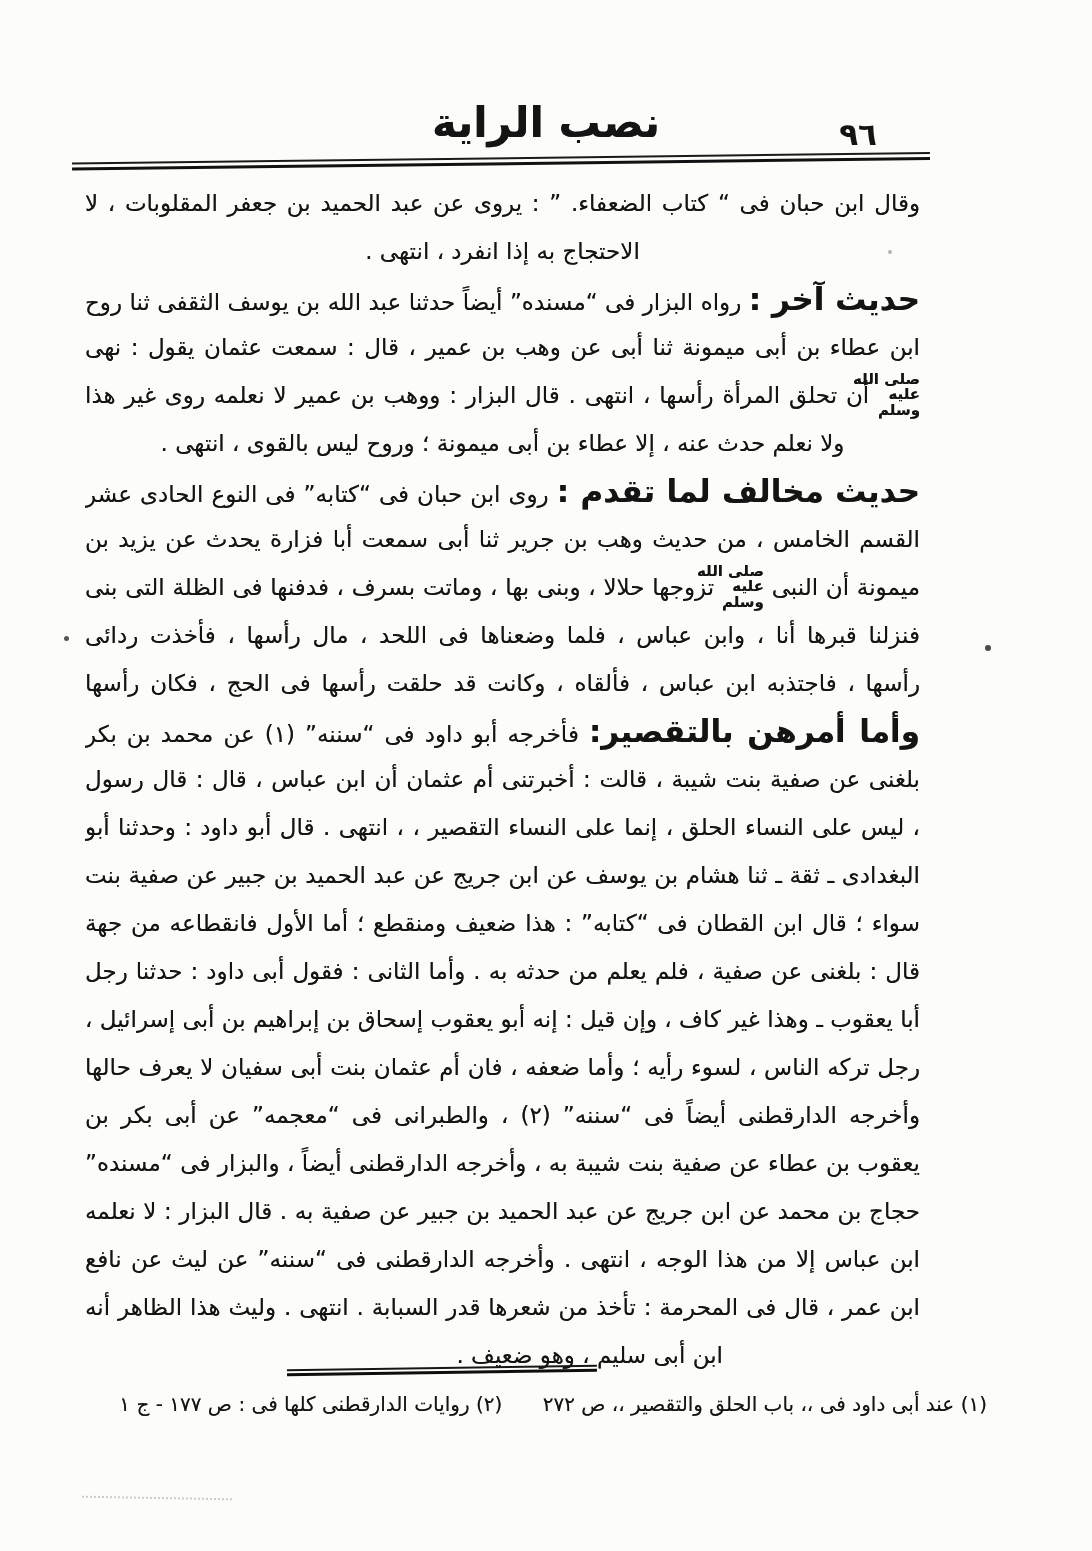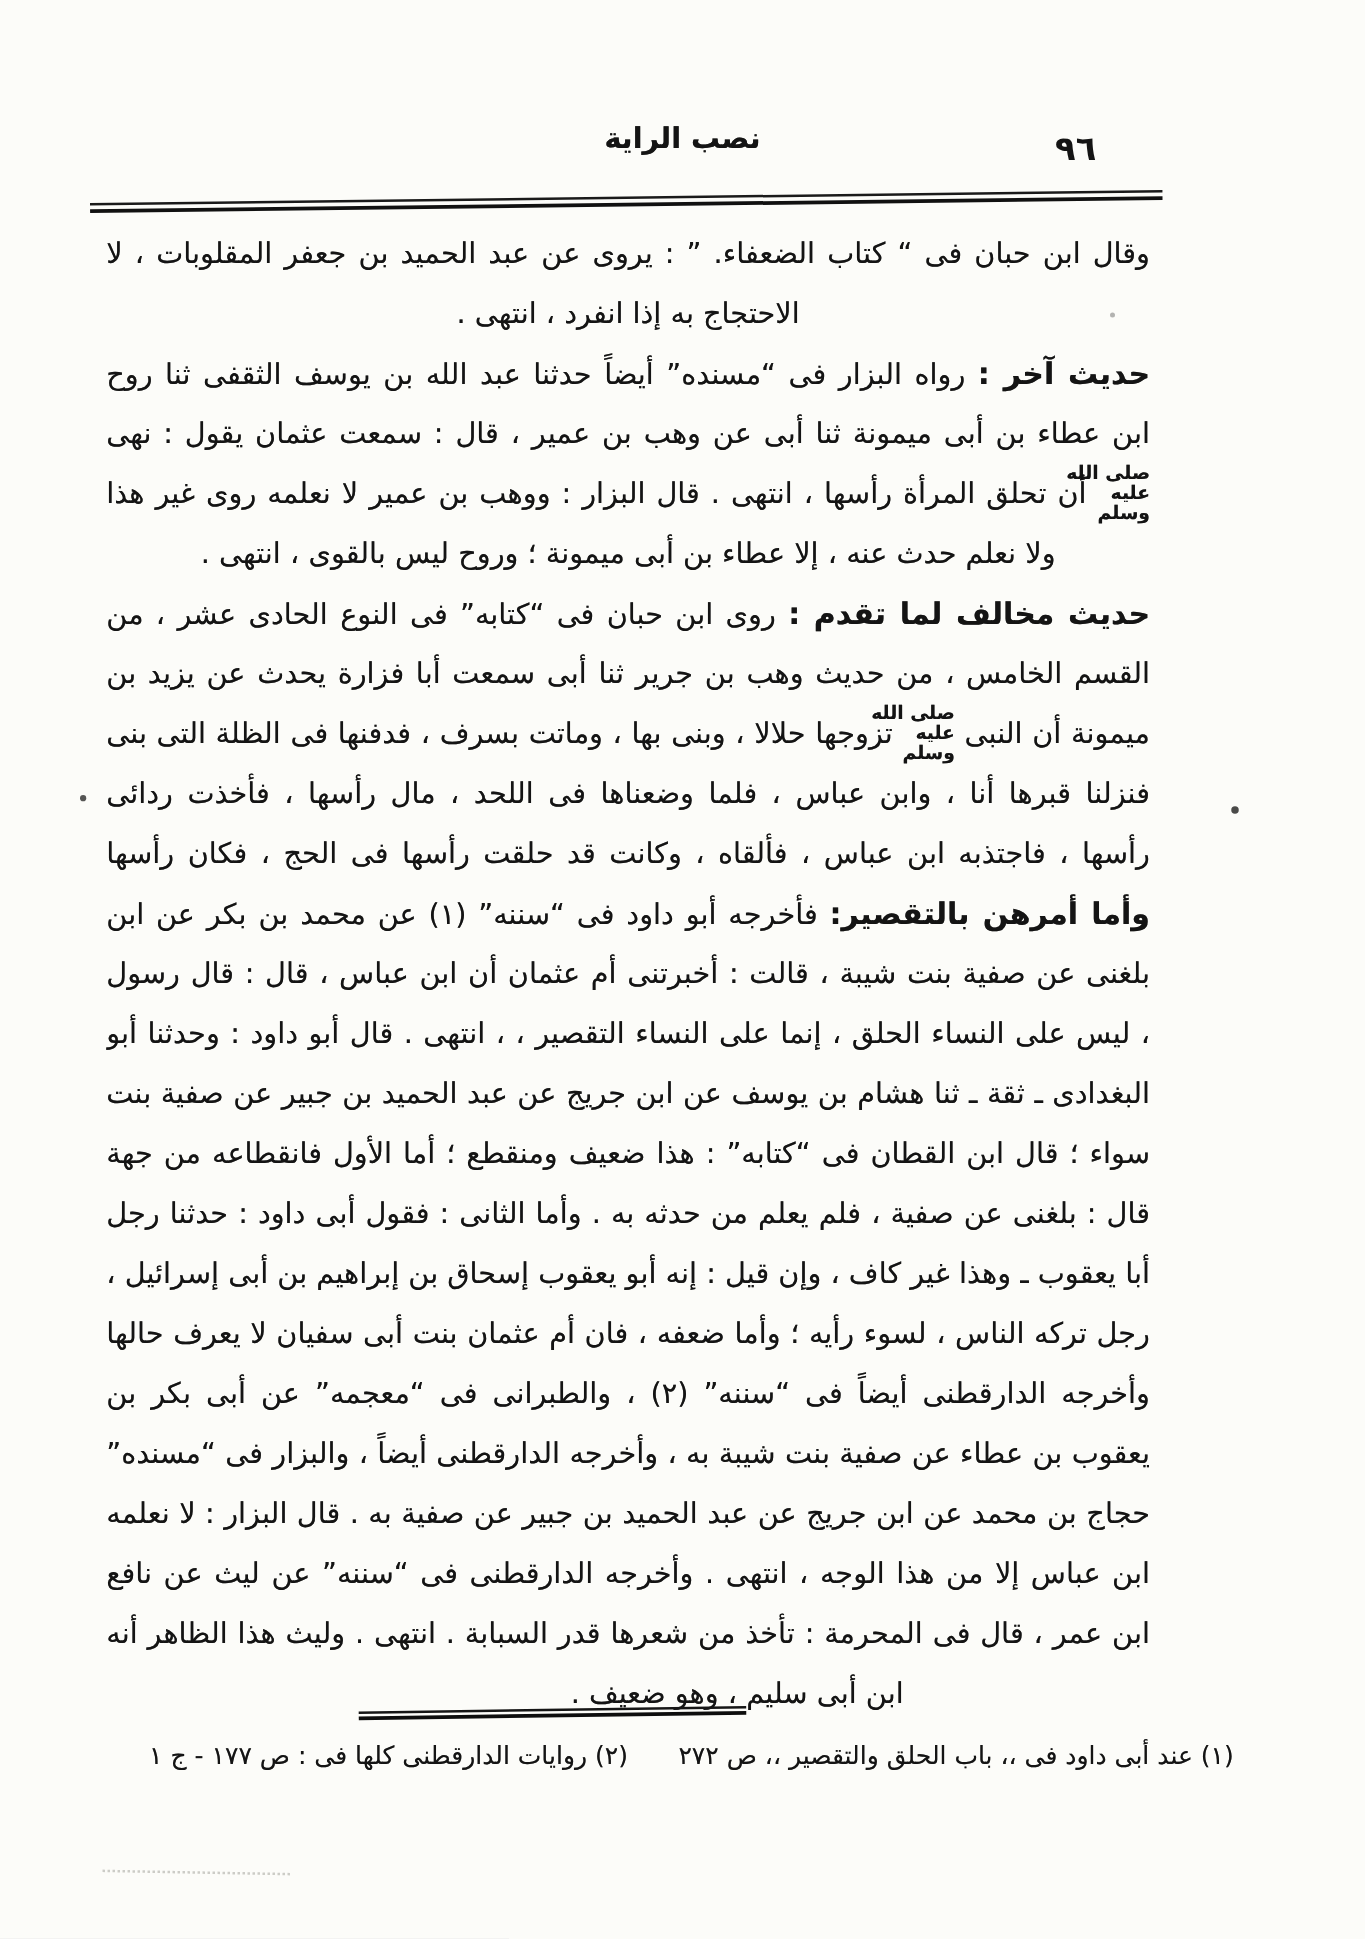--- a/index.html
+++ b/index.html
@@ -10,26 +10,26 @@
     background:#fcfcf9;
     overflow:hidden;
     font-family:"DejaVu Sans",sans-serif;
     color:#141414;
     direction:rtl;
   }
   
   .hdr-title{
     position:absolute;top:98px;right:0;left:0;
     text-align:center;
-    font-size:23px;font-weight:bold;
+    font-size:42px;font-weight:bold;
     text-shadow:0 0 .5px rgba(0,0,0,.7);
   }
   .hdr-pagenum{
-    position:absolute;top:104px;right:215px;
-    font-size:27px;font-weight:bold;
+    position:absolute;top:116px;right:215px;
+    font-size:31px;font-weight:bold;
     letter-spacing:3px;
   }
   .hdr-rule{
     position:absolute;top:152px;right:162px;
     width:858px;height:12px;
     transform:rotate(-0.7deg);
     transform-origin:right center;
   }
   .hdr-rule .r1{position:absolute;top:0;right:0;left:0;height:2px;background:#1a1a1a;}
   .hdr-rule .r2{position:absolute;top:5px;right:0;left:0;height:3px;background:#111;}
@@ -47,21 +47,21 @@
     text-align:center;
     text-shadow:0 0 .4px rgba(0,0,0,.55);
   }
   .line.full{
     white-space:normal;
     text-align:justify;
     text-align-last:justify;
     overflow:hidden;
   }
   .line.tail-inset{margin-left:0;padding-left:0;}
-  .head{font-weight:bold;font-size:24px;}
+  .head{font-weight:bold;font-size:31px;}
   .saw{
     display:inline-block;
     width:42px;
     vertical-align:-12px;
     font-size:15px;font-weight:bold;
     line-height:1.05;
     text-align:center;
     white-space:nowrap;
   }
   .saw span{display:block;}

